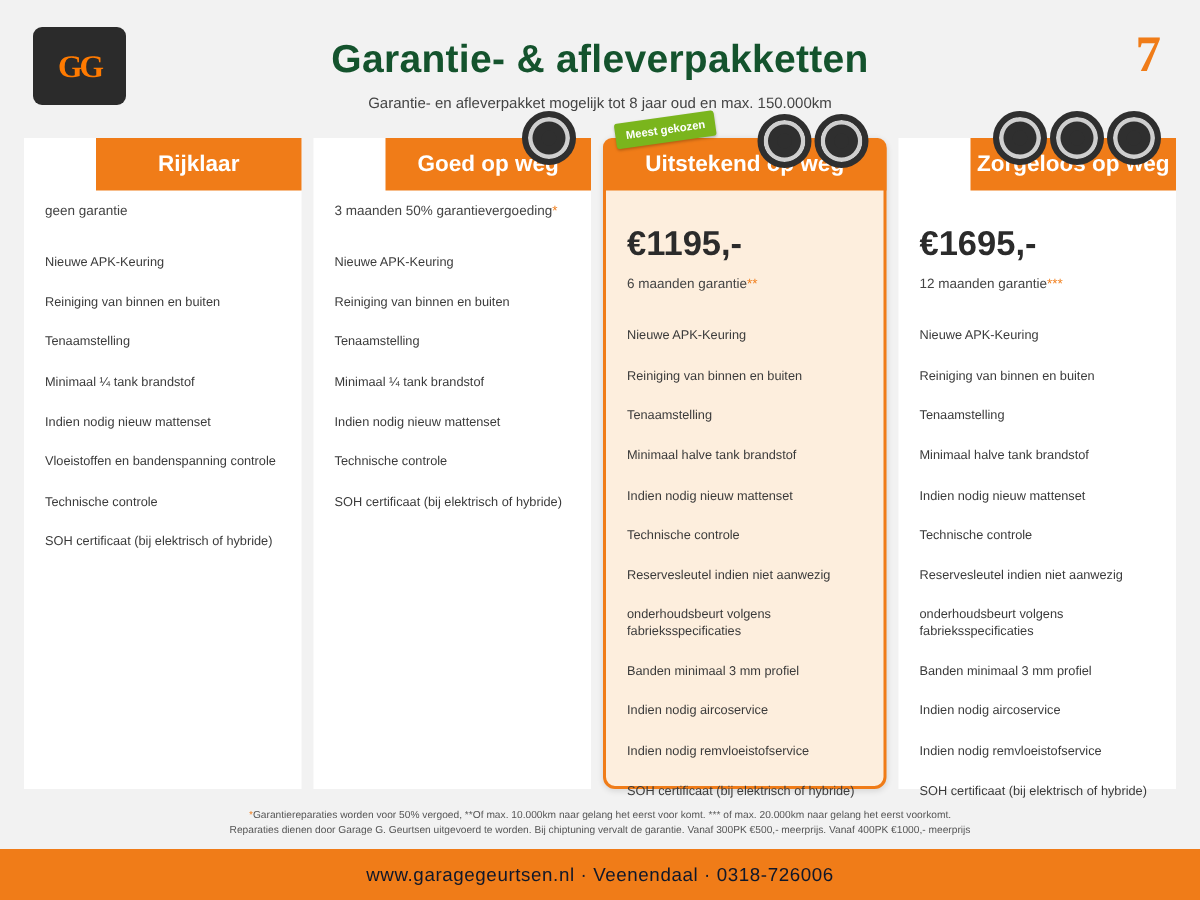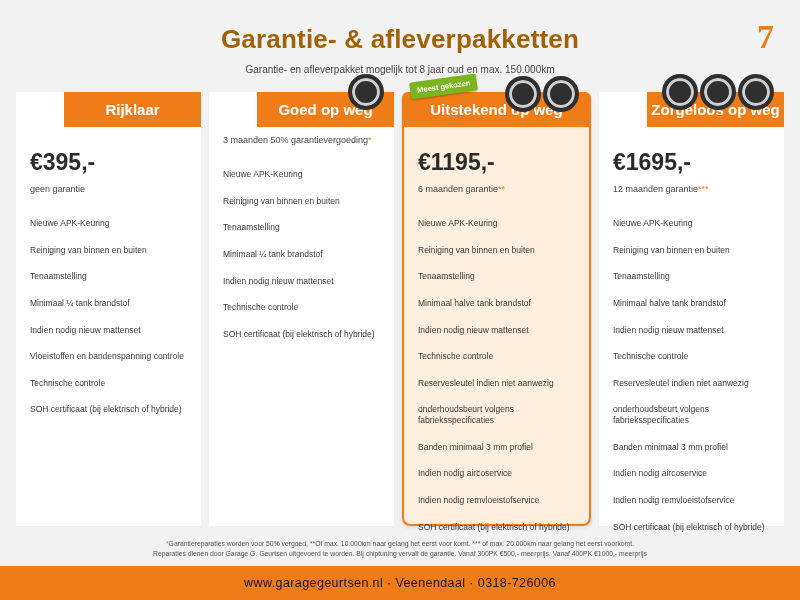--- a/index.html
+++ b/index.html
@@ -17,21 +17,21 @@
   .logo{
     position:absolute;left:22px;top:18px;width:62px;height:52px;
     background:#2b2b2b;border-radius:6px;
     display:flex;align-items:center;justify-content:center;
   }
   .logo-text{
     color:#ff7a00;font-size:21px;font-weight:bold;letter-spacing:-2px;
     font-family:"Liberation Serif", serif;
   }
   .title{
-    text-align:center;font-size:26px;font-weight:bold;color:#a16207;
+    text-align:center;font-size:26px;font-weight:bold;color:#14532d;
     padding-top:24px;letter-spacing:0.2px;
   }
   .subtitle{
     text-align:center;font-size:10px;color:#444;margin-top:9px;
   }
   .brandmark{
     position:absolute;right:26px;top:18px;
     font-size:34px;color:#f07c18;font-weight:bold;
     font-family:"Liberation Serif", serif;
   }
@@ -105,30 +105,32 @@
     display:flex;align-items:center;justify-content:center;
     font-size:12.5px;letter-spacing:0.4px;
   }
 </style>
 </head>
 <body>
 
 <div class="page">
 
   <div class="header">
+    <div class="logo">
+      <span class="logo-text">GG</span>
+    </div>
     <div class="title">Garantie- &amp; afleverpakketten</div>
     <div class="subtitle">Garantie- en afleverpakket mogelijk tot 8 jaar oud en max. 150.000km</div>
     <div class="brandmark">7</div>
   </div>
 
   <div class="cols">
 
     <div class="col">
       <div class="ribbon">Rijklaar</div>
-      <div class="price">€395,-</div>
       <div class="guarantee">geen garantie</div>
       <ul class="feat-list">
         <li>Nieuwe APK-Keuring</li>
         <li>Reiniging van binnen en buiten</li>
         <li>Tenaamstelling</li>
         <li>Minimaal ¼ tank brandstof</li>
         <li>Indien nodig nieuw mattenset</li>
         <li>Vloeistoffen en bandenspanning controle</li>
         <li>Technische controle</li>
         <li>SOH certificaat (bij elektrisch of hybride)</li>

